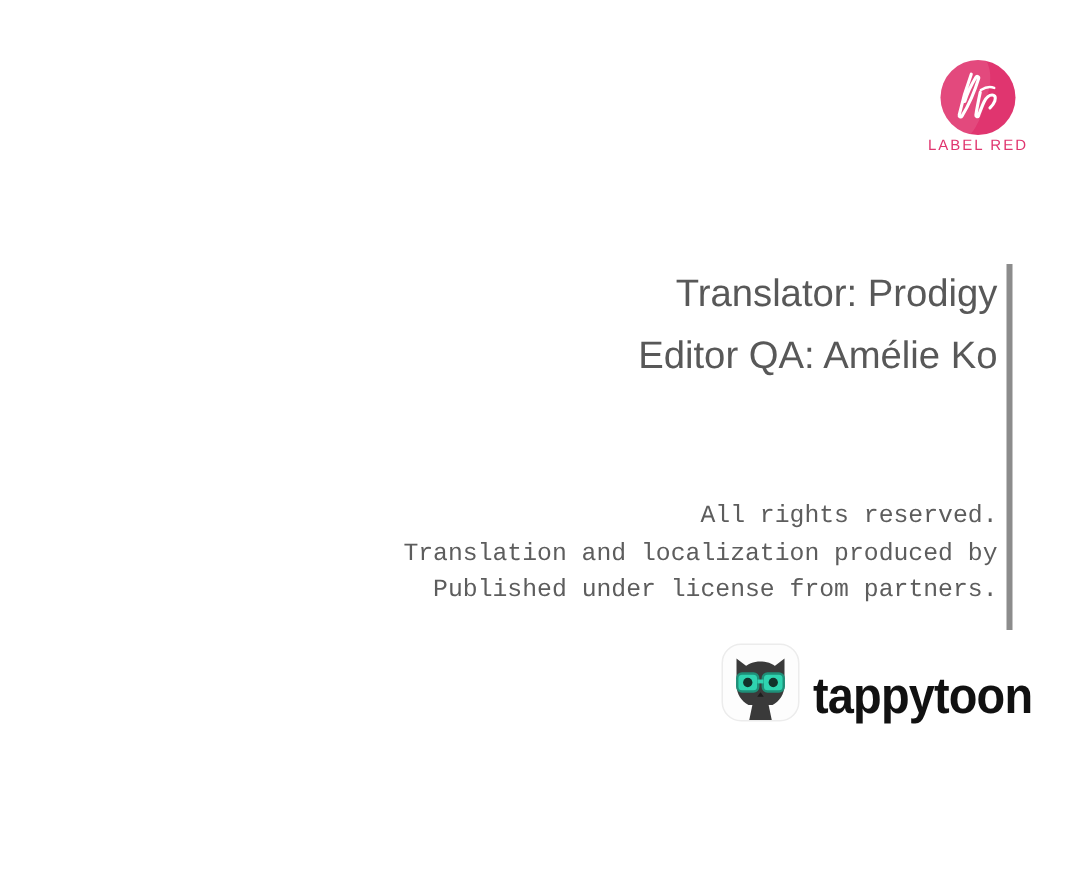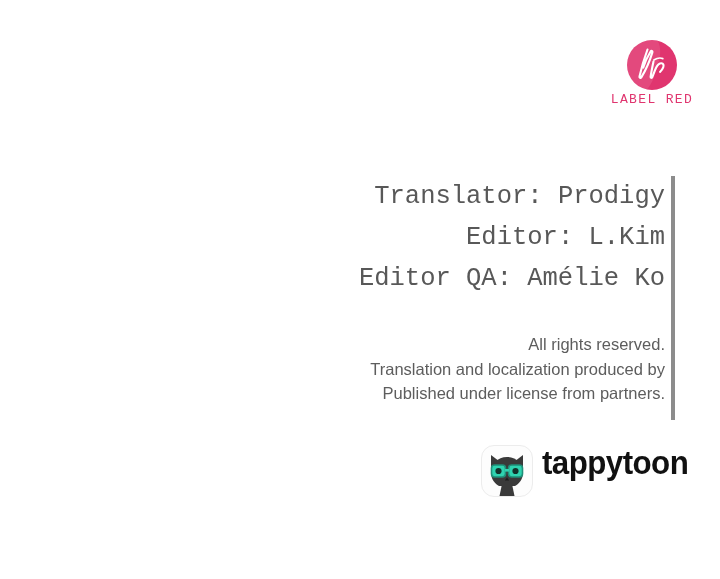--- a/index.html
+++ b/index.html
@@ -51,24 +51,24 @@
     transform: rotate(18deg);
     border-radius: 40%;
   }
   .lr-mark svg {
     position: absolute;
     left: 0;
     top: 0;
   }
   .lr-text {
     margin-top: 3px;
-    font-size: 13px;
+    font-size: 10px;
     letter-spacing: 1.35px;
     color: #e0356f;
-    font-family: Liberation Mono, monospace;
+    font-family: Liberation Sans, sans-serif;
     white-space: nowrap;
     line-height: 1;
   }
 
   
   .vrule {
     position: absolute;
     left: 671px;
     top: 176px;
     width: 4px;
@@ -81,49 +81,49 @@
     position: absolute;
     right: 55px;
     top: 176px;
     width: 520px;
     text-align: right;
   }
   .credits .line {
     font-size: 25.5px;
     line-height: 41px;
     color: #585858;
-    font-family: Liberation Mono, monospace;
+    font-family: Liberation Sans, sans-serif;
     font-weight: 400;
     white-space: nowrap;
   }
 
   
   .legal {
     position: absolute;
     right: 55px;
     top: 332px;
     width: 540px;
     text-align: right;
   }
   .legal .line {
     font-size: 16.5px;
     line-height: 24.5px;
     color: #5d5d5d;
-    font-family: Liberation Sans, sans-serif;
+    font-family: Liberation Mono, monospace;
     white-space: nowrap;
   }
 
   
   .tappytoon {
     position: absolute;
     left: 481px;
-    top: 445px;
+    top: 429px;
     height: 52px;
     display: flex;
-    align-items: flex-start;
+    align-items: flex-end;
     gap: 9px;
   }
   .tt-icon {
     width: 50px;
     height: 50px;
     border-radius: 13px;
     background: #fdfdfd;
     border: 1px solid #ececec;
     position: relative;
     overflow: hidden;
@@ -158,21 +158,20 @@
         <path d="M26.9 20.0 C29.8 18.2 33.4 17.6 35.8 18.6" fill="none" stroke="#ffffff" stroke-width="1.7" stroke-linecap="round"></path>
       </svg>
     </div>
     <div class="lr-text">LABEL RED</div>
   </div>
 
   <div class="vrule"></div>
 
   <div class="credits">
     <div class="line">Translator: Prodigy</div>
-    <div class="line">Editor: L.Kim</div>
     <div class="line">Editor QA: Amélie Ko</div>
   </div>
 
   <div class="legal">
     <div class="line">All rights reserved.</div>
     <div class="line">Translation and localization produced by</div>
     <div class="line">Published under license from partners.</div>
   </div>
 
   <div class="tappytoon">

